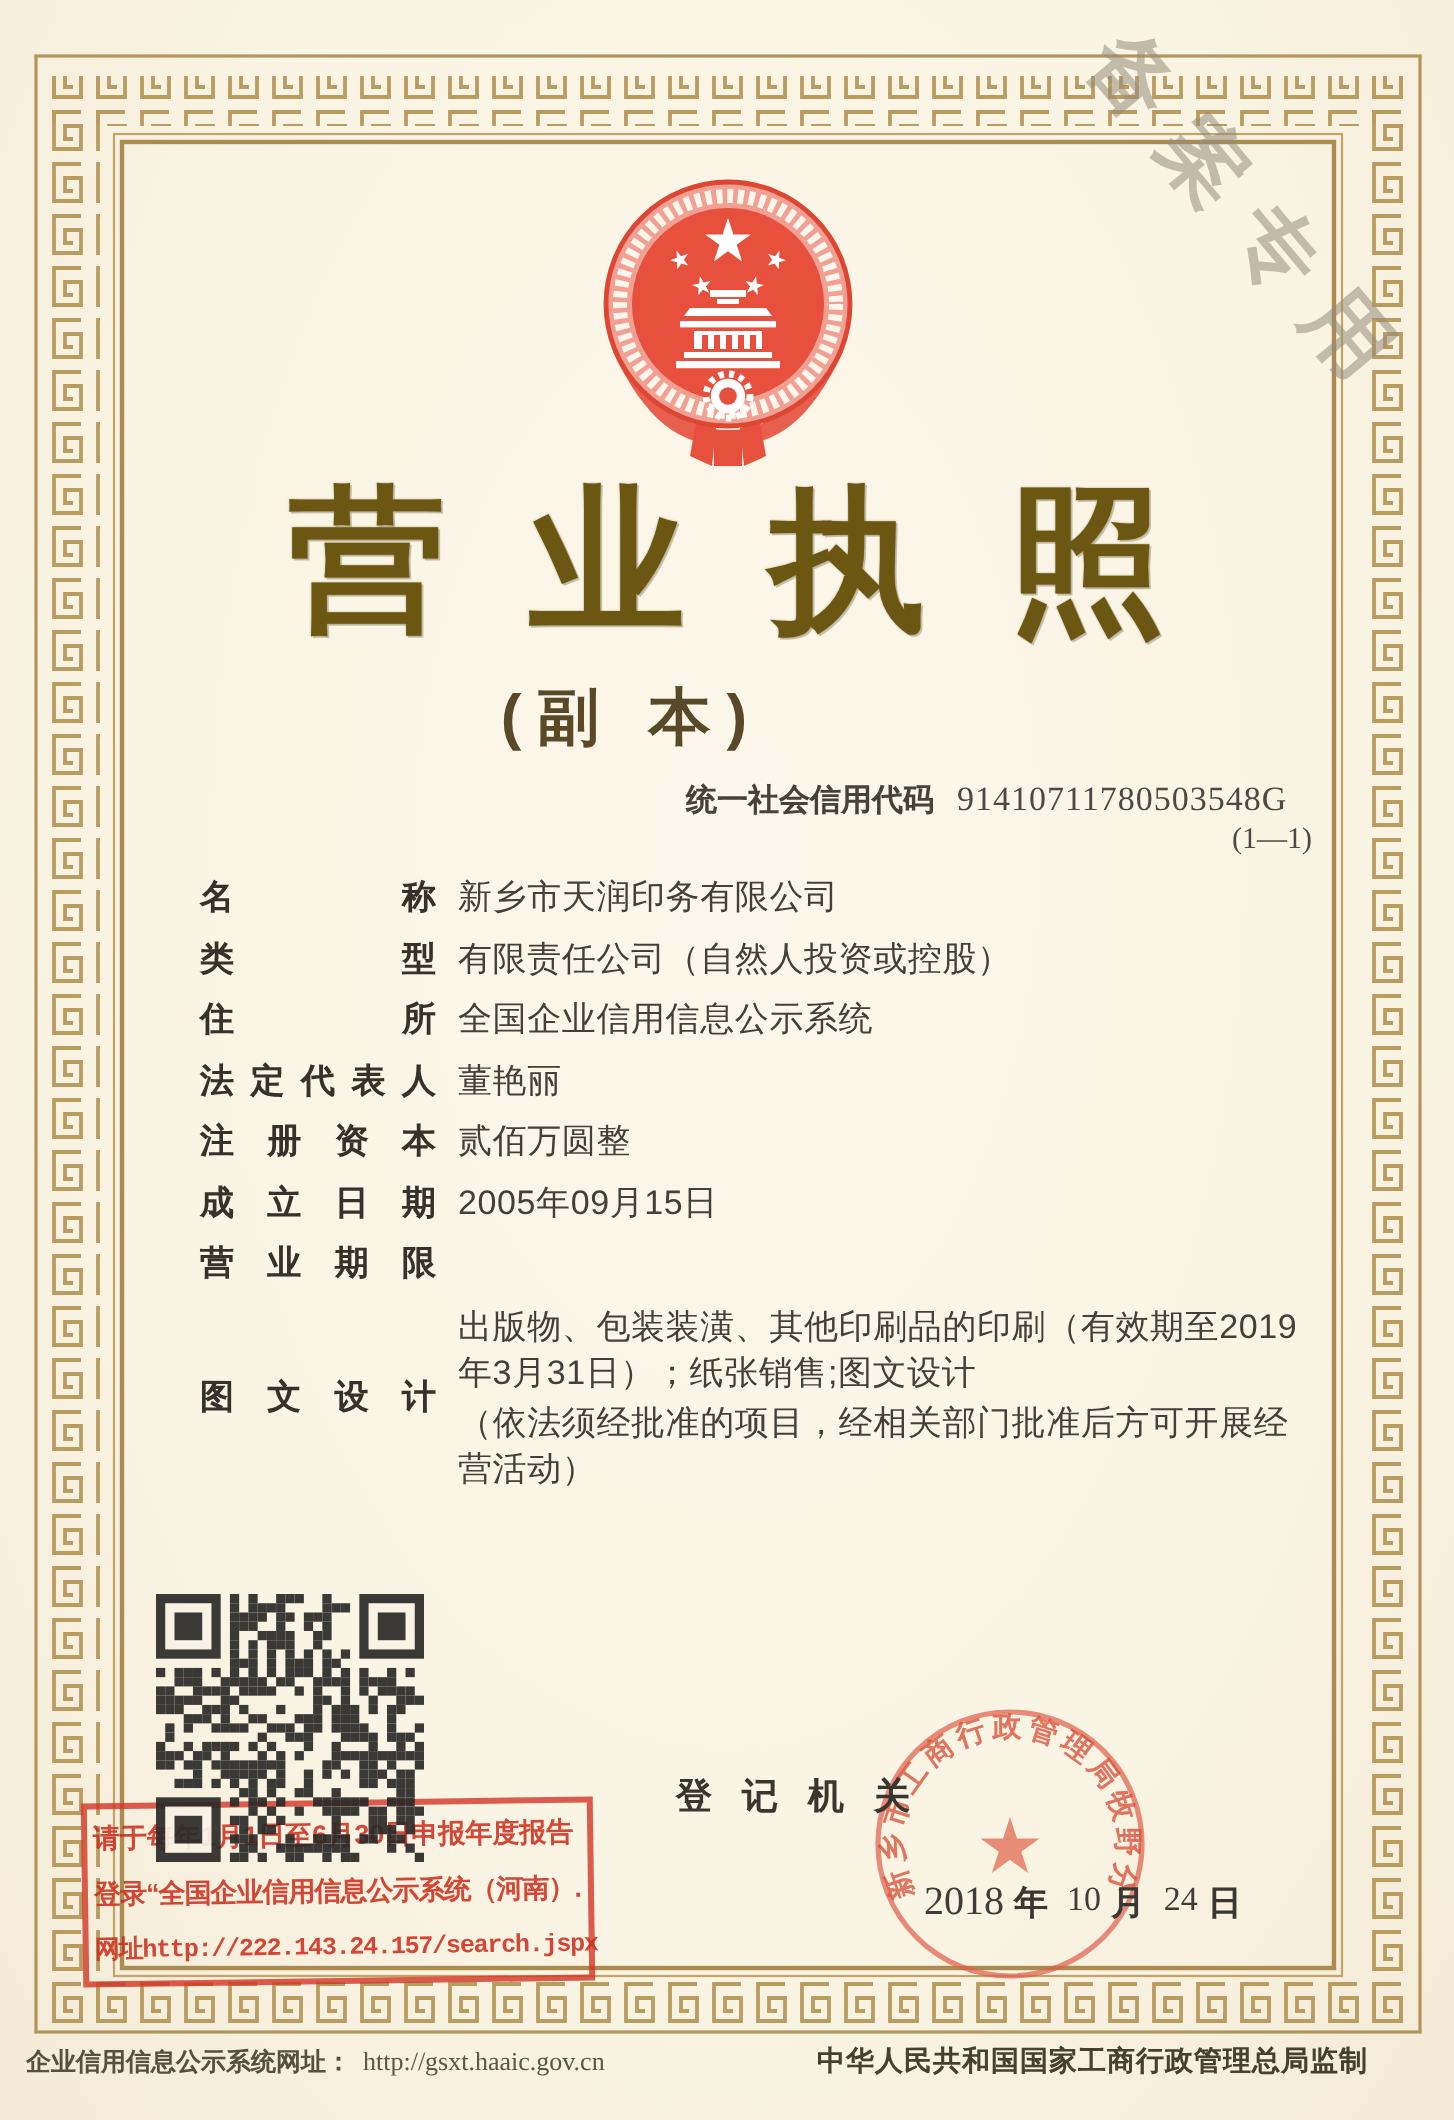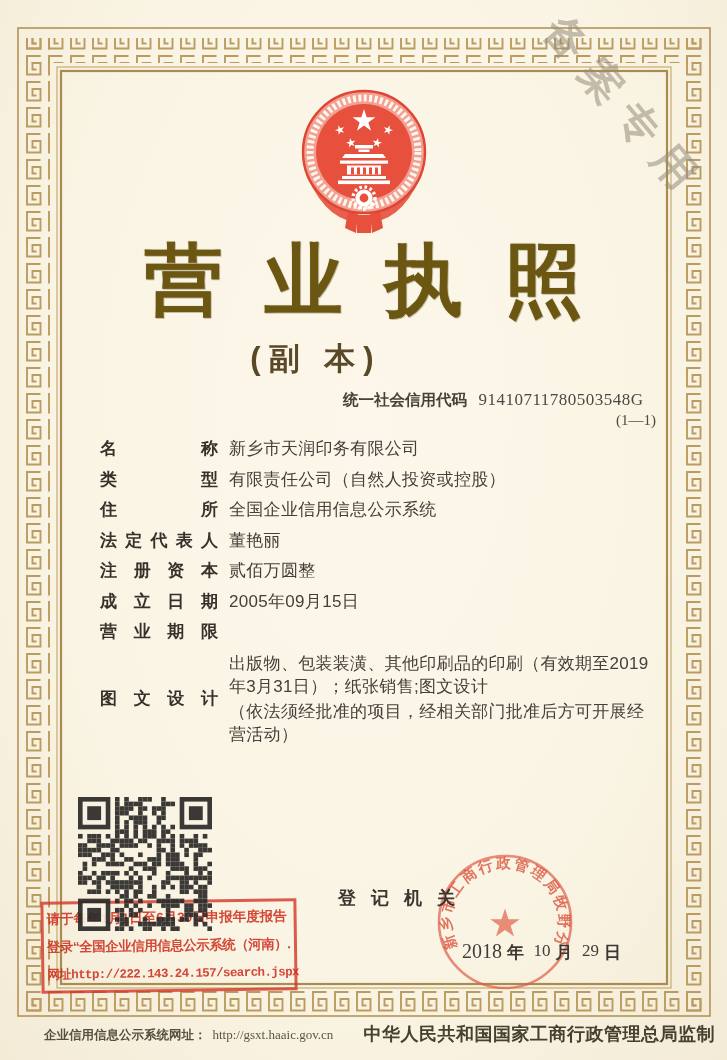--- a/index.html
+++ b/index.html
@@ -57,26 +57,26 @@
   .reg-label{
     position:absolute;left:338px;top:886px;z-index:4;
     font-size:18px;font-weight:700;letter-spacing:15px;color:#3a352f;white-space:nowrap;
   }
   .seal{position:absolute;left:432px;top:845px;z-index:3;}
   .date-line{position:absolute;left:462px;top:940px;z-index:5;white-space:nowrap;color:#3a3631;}
   .date-num{font-family:"Liberation Serif", serif;font-size:20px;color:#403c37;}
   .date-num-sm{font-family:"Liberation Serif", serif;font-size:17px;position:relative;top:-2px;color:#403c37;}
   .date-cjk{font-size:17px;font-weight:600;margin:0 5px;}
   .footer{
-    position:absolute;left:44px;top:1022px;width:671px;z-index:3;
-    display:flex;justify-content:space-between;align-items:center;
+    position:absolute;left:13px;top:1022px;width:671px;z-index:3;
+    display:flex;justify-content:space-between;align-items:flex-end;
   }
   .footer-left-label{font-size:12.5px;font-weight:600;color:#55503f;}
   .footer-left-url{font-family:"Liberation Serif", serif;font-size:13px;color:#5a5548;margin-left:6px;}
-  .footer-right{font-size:18px;font-weight:600;color:#45402f;letter-spacing:.5px;}
+  .footer-right{font-size:14px;font-weight:600;color:#45402f;letter-spacing:.5px;}
 </style>
 </head>
 <body>
 
 <div class="page">
 
   <svg class="border-svg" width="727" height="1060">
     <defs>
       <pattern id="meander" width="22" height="26" patternUnits="userSpaceOnUse">
         <path d="M18.5 4 H5 V22.5 H18.5 V11 H10.5 V17.5 H14.5" fill="none" stroke="#bb9c60" stroke-width="1.9"></path>
@@ -541,21 +541,21 @@
     <circle cx="73" cy="77" r="66" fill="none" stroke="rgba(222,92,72,.7)" stroke-width="2.6"></circle>
     <polygon points="0,-1 0.2245,-0.309 0.9511,-0.309 0.3633,0.118 0.5878,0.809 0,0.382 -0.5878,0.809 -0.3633,0.118 -0.9511,-0.309 -0.2245,-0.309" transform="translate(73,79) scale(15.5)" fill="rgba(221,84,62,.65)"></polygon>
     <text font-size="14.5" font-weight="700" fill="rgba(218,79,57,.78)" letter-spacing="2.5">
       <textPath href="#sealArc" startOffset="2">新乡市工商行政管理局牧野分局</textPath>
     </text>
   </svg>
 
   <div class="date-line">
     <span class="date-num">2018</span><span class="date-cjk">年</span>
     <span class="date-num-sm">10</span><span class="date-cjk">月</span>
-    <span class="date-num-sm">29</span><span class="date-cjk">日</span>
+    <span class="date-num-sm">24</span><span class="date-cjk">日</span>
   </div>
 
   <div class="footer">
     <div>
       <span class="footer-left-label">企业信用信息公示系统网址：</span><span class="footer-left-url">http://gsxt.haaic.gov.cn</span>
     </div>
     <div class="footer-right">中华人民共和国国家工商行政管理总局监制</div>
   </div>
 
 </div>

